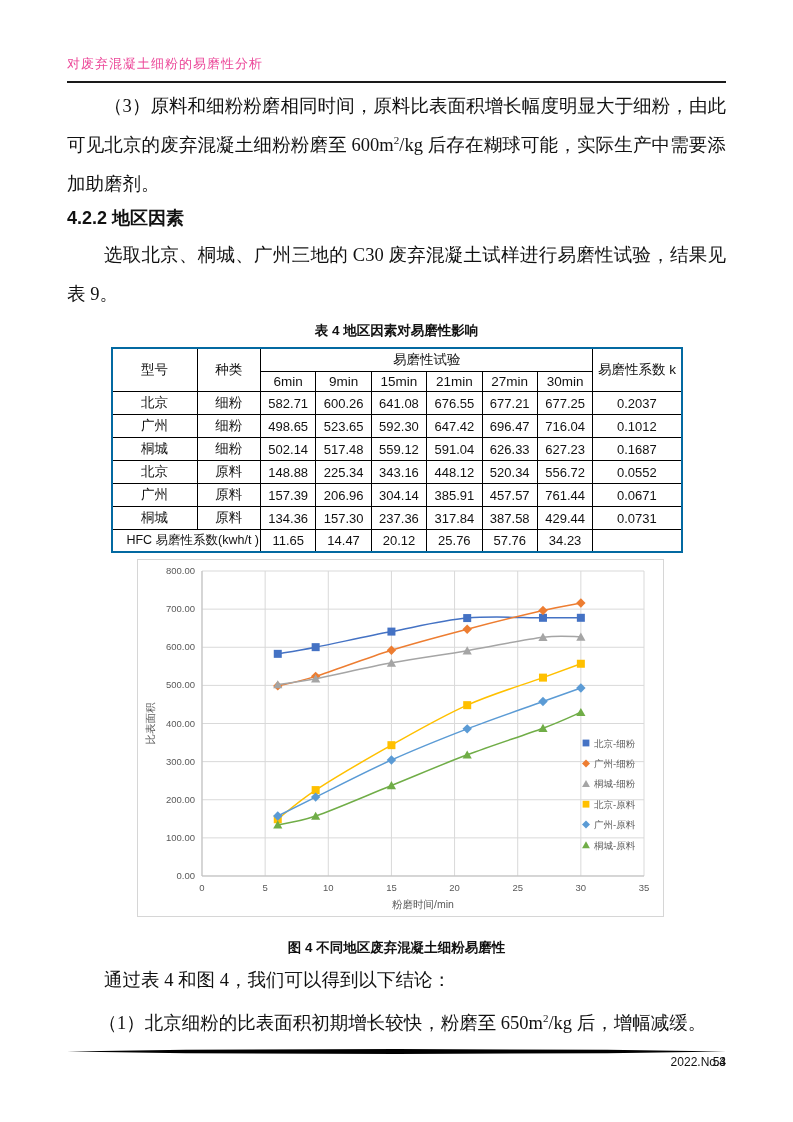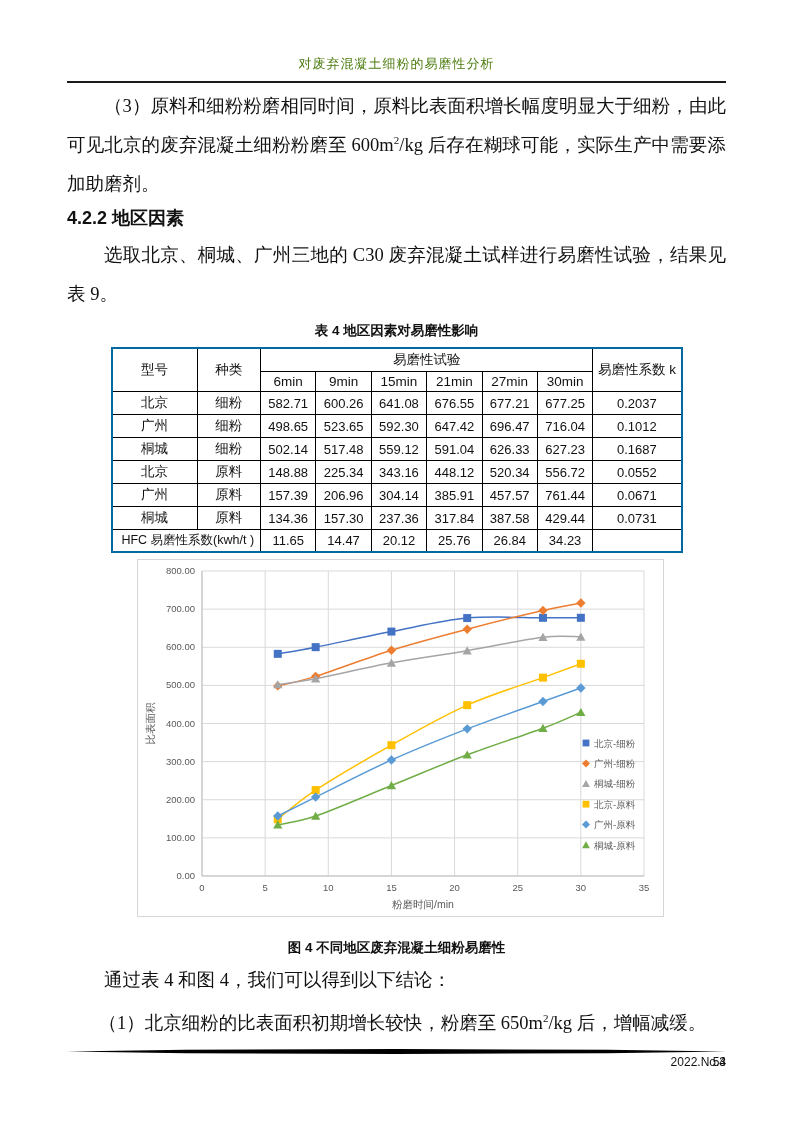--- a/index.html
+++ b/index.html
@@ -1,39 +1,39 @@
 <!DOCTYPE html>
 <html><head>
 <meta charset="utf-8">
 <style>
   html,body{margin:0;padding:0;background:#e8e8e8;}
   .page{
     width:793px;height:1122px;background:#ffffff;margin:0 auto;position:relative;
     font-family:"Liberation Serif","DejaVu Serif",serif;color:#111;overflow:hidden;
   }
   .content{padding:0 67px;}
-  .journal-header{margin-top:55px;text-align:center;font-size:13px;letter-spacing:1px;color:#4d7c0f;}
+  .journal-header{margin-top:55px;text-align:left;font-size:13px;letter-spacing:1px;color:#ec4899;}
   .header-rule{height:0;border-bottom:2.2px solid #1a1a1a;margin-top:8px;}
   .body-para{font-size:18.5px;line-height:39px;text-align:justify;margin:4px 0 0 0;text-indent:2em;}
   .body-para sup{font-size:11px;vertical-align:super;line-height:0;}
   .section-heading{font-family:"Liberation Sans","DejaVu Sans",sans-serif;font-weight:bold;
     font-size:18px;line-height:27px;margin:1px 0 0 0;}
   .table-caption{font-family:"Liberation Sans","DejaVu Sans",sans-serif;font-weight:bold;
     font-size:13.5px;text-align:center;line-height:20px;margin-top:7px;}
   table.data-table{border-collapse:collapse;margin:6px auto 0 auto;
     font-family:"Liberation Sans","DejaVu Sans",sans-serif;font-size:13.5px;
     border:2px solid #0369a1;table-layout:fixed;width:572px;}
   table.data-table th,table.data-table td{border:1.5px solid #000;text-align:center;
     padding:2px 1px;font-weight:normal;}
   table.data-table .c-model{width:85px;}
   table.data-table .c-kind{width:63px;}
   table.data-table .c-time{width:55px;}
   table.data-table .c-k{width:88px;}
   table.data-table td.num{font-size:13px;}
-  table.data-table td.hfc-label{text-align:center;font-size:12.5px;padding-left:4px;white-space:nowrap;}
+  table.data-table td.hfc-label{text-align:right;font-size:12.5px;padding-left:4px;white-space:nowrap;}
   .table-note{font-size:13.5px;margin:10px 0 0 23px;}
   .chart-box{width:527px;height:358px;margin:6px 0 0 70px;}
   .fig-caption{font-family:"Liberation Sans","DejaVu Sans",sans-serif;font-weight:bold;
     font-size:13.5px;text-align:center;line-height:19px;margin-top:21px;}
   .concl-first{text-indent:1.7em;}
   .page-footer{position:absolute;left:67px;right:67px;top:1049px;}
   .footer-rule{height:5px;background:#000;
     clip-path:polygon(0 50%,18% 16%,50% 0,82% 16%,100% 50%,82% 84%,50% 100%,18% 84%);}
   .footer-line{position:relative;margin-top:1px;height:16px;
     font-family:"Liberation Sans","DejaVu Sans",sans-serif;font-size:12px;color:#111;}
@@ -149,21 +149,21 @@
         <td class="num">387.58</td>
         <td class="num">429.44</td>
         <td class="num">0.0731</td>
       </tr>
       <tr>
         <td colspan="2" class="hfc-label">HFC 易磨性系数(kwh/t )</td>
         <td class="num">11.65</td>
         <td class="num">14.47</td>
         <td class="num">20.12</td>
         <td class="num">25.76</td>
-        <td class="num">26.84</td>
+        <td class="num">57.76</td>
         <td class="num">34.23</td>
         <td class="num"></td>
       </tr>
     </tbody>
       </table>
 
 
     <div class="chart-box" id="chart-box"><svg width="527" height="358" viewBox="0 0 527 358">
           <rect x="0.5" y="0.5" width="526" height="357" fill="#fff" stroke="#d6d6d6"></rect>
           <g>

